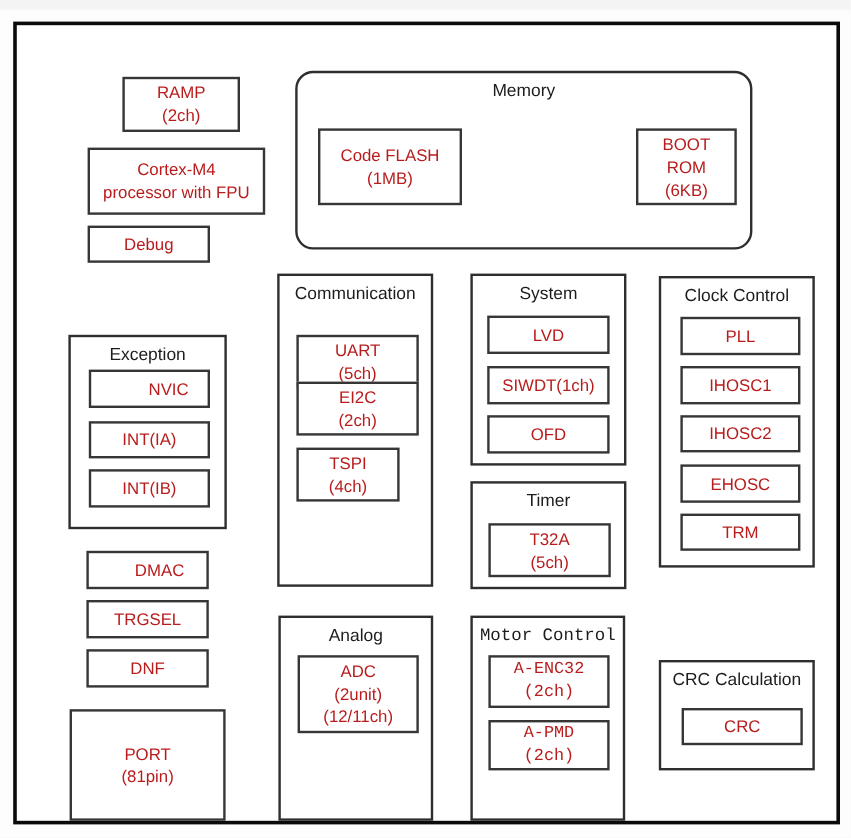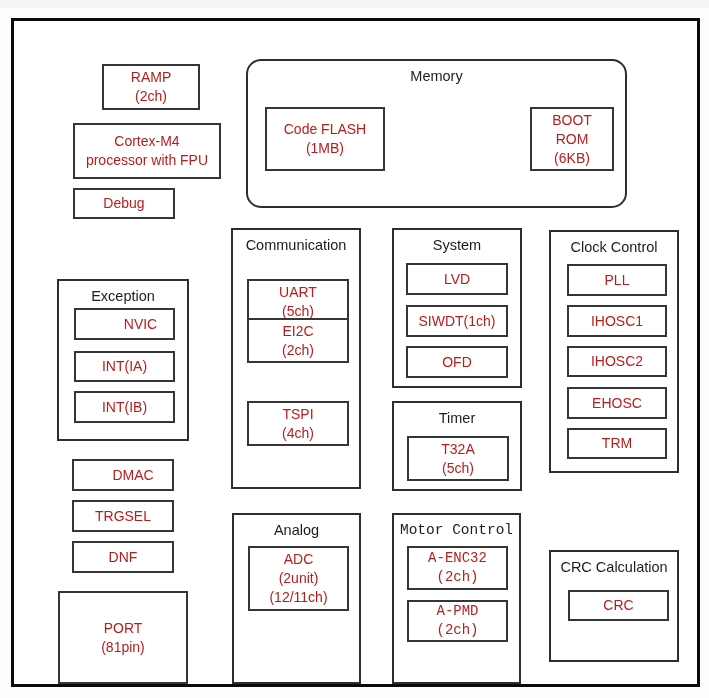--- a/index.html
+++ b/index.html
@@ -60,28 +60,28 @@
   .b-port    { left: 44px;  top: 570px; width: 130px; height: 93px; }
   
   .g-memory    { left: 232px; top: 38px;  width: 381px; height: 149px; border-radius: 15px; }
   .g-comm      { left: 217px; top: 207px; width: 130px; height: 261px; }
   .g-system    { left: 378px; top: 207px; width: 130px; height: 160px; }
   .g-timer     { left: 378px; top: 380px; width: 130px; height: 90px; padding-left: 24px;  }
   .g-clock     { left: 535px; top: 209px; width: 130px; height: 243px; }
   .g-exception { left: 43px;  top: 258px; width: 132px; height: 162px; }
   .g-analog    { left: 218px; top: 492px; width: 129px; height: 171px; }
   .g-motor     { left: 378px; top: 492px; width: 129px; height: 171px; font-family: Liberation Mono, monospace; }
-  .g-crc       { left: 535px; top: 529px; width: 130px; height: 112px;  }
+  .g-crc       { left: 535px; top: 529px; width: 130px; height: 92px;  }
   
   .b-codeflash { left: 17px;  top: 46px;  width: 120px; height: 64px; }
   .b-ram       { left: 155px; top: 46px;  width: 110px; height: 64px; }
   .b-bootrom   { left: 282px; top: 46px;  width: 84px;  height: 64px; }
   .b-uart      { left: 14px;  top: 33px;  width: 102px; height: 45px; margin-top: 16px; }
   .b-ei2c      { left: 14px;  top: 88px;  width: 102px; height: 45px; }
-  .b-tspi      { left: 14px;  top: 143px; width: 102px; height: 45px; margin-top: 28px; }
+  .b-tspi      { left: 14px;  top: 143px; width: 86px; height: 45px; }
   .b-lvd       { left: 12px;  top: 33px;  width: 102px; height: 32px; }
   .b-siwdt     { left: 12px;  top: 75px;  width: 102px; height: 32px; }
   .b-ofd       { left: 12px;  top: 116px; width: 102px; height: 32px; }
   .b-t32a      { left: 13px;  top: 33px;  width: 102px; height: 45px; }
   .b-pll       { left: 16px;  top: 32px;  width: 100px; height: 32px; }
   .b-ihosc1    { left: 16px;  top: 73px;  width: 100px; height: 32px; }
   .b-ihosc2    { left: 16px;  top: 114px; width: 100px; height: 31px; }
   .b-ehosc     { left: 16px;  top: 155px; width: 100px; height: 32px; }
   .b-trm       { left: 16px;  top: 196px; width: 100px; height: 31px; }
   .b-nvic      { left: 15px;  top: 27px;  width: 101px; height: 32px; padding-left: 32px; }

